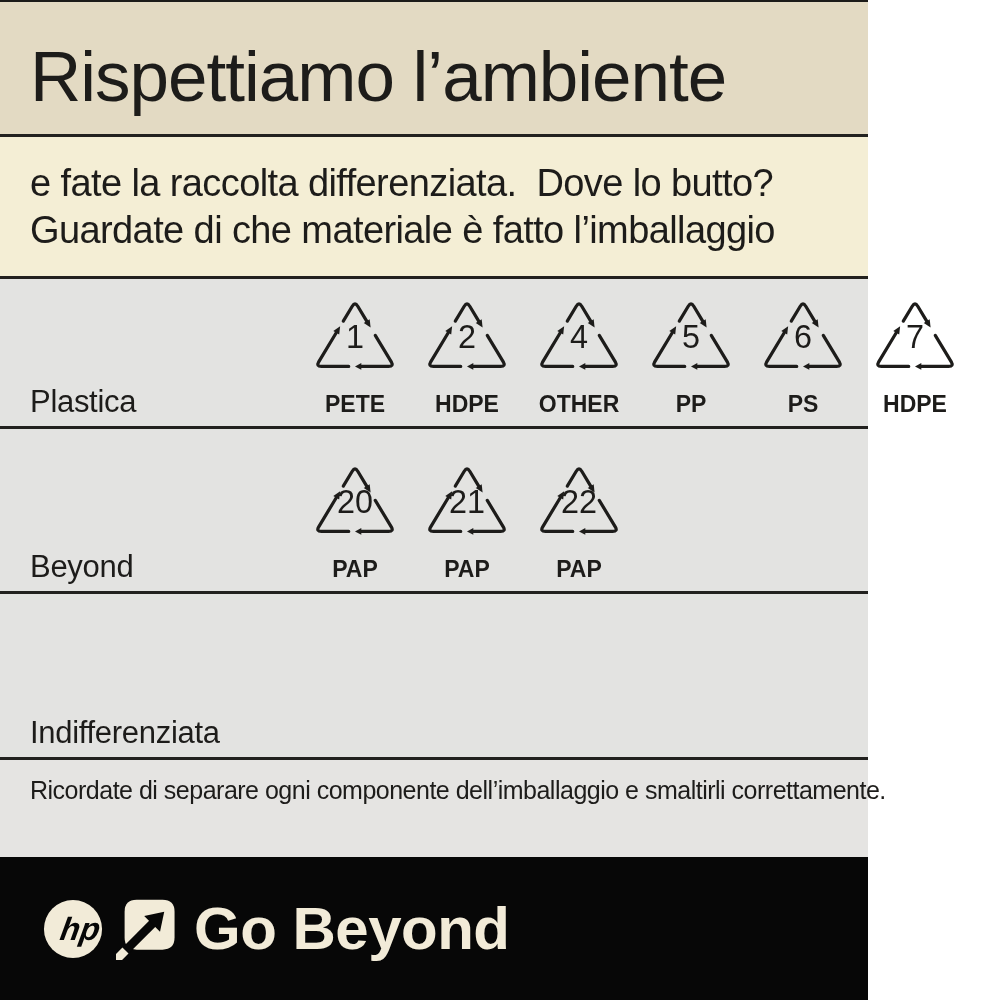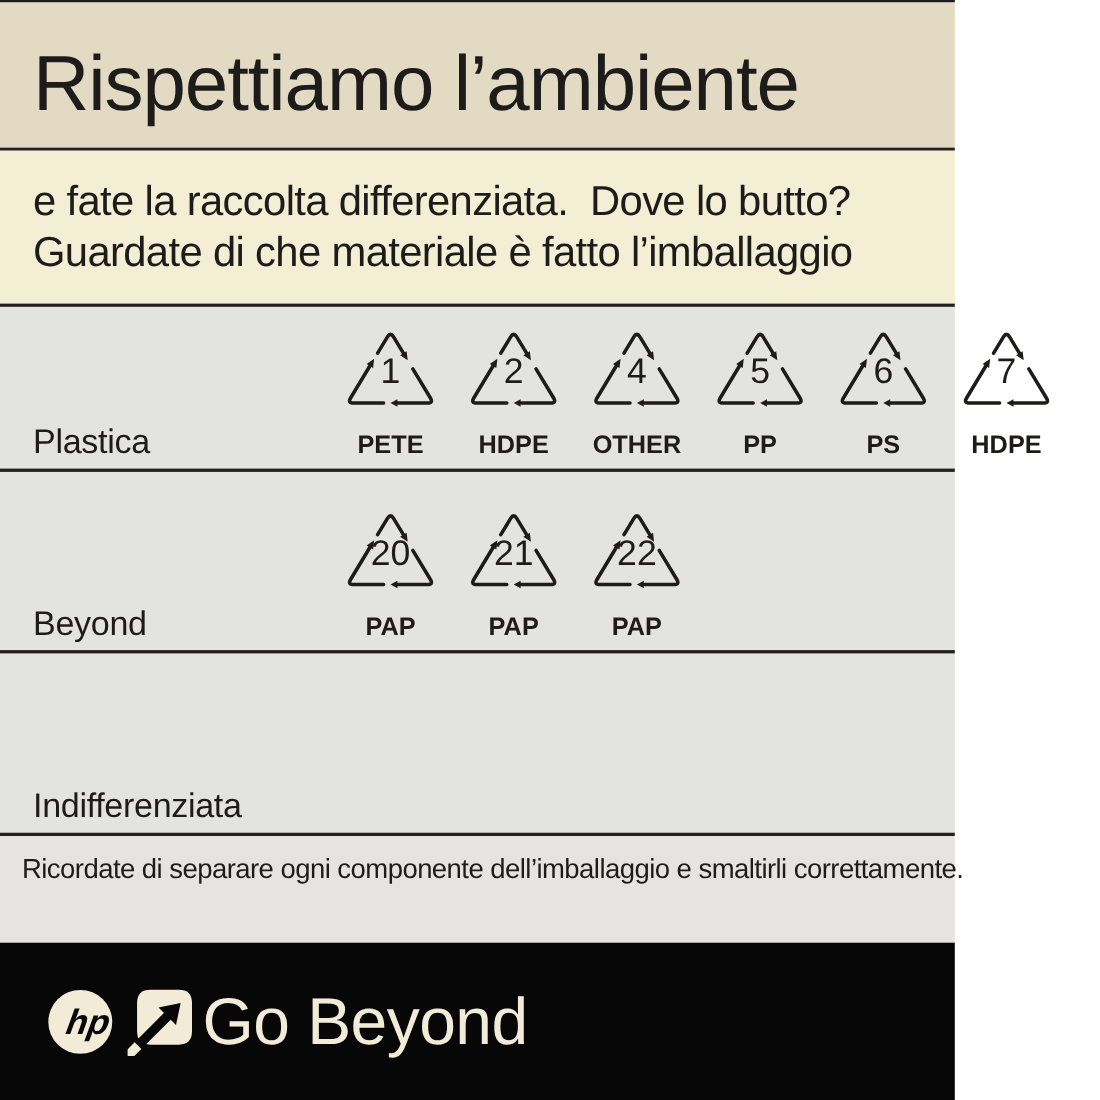--- a/index.html
+++ b/index.html
@@ -23,27 +23,27 @@
   .material-row.row-2{height:163px}
   .material-row-label{position:absolute;left:30px;bottom:6px;font-size:31px;letter-spacing:-0.3px}
   .symbols-group{position:absolute;left:299px;bottom:9px;display:flex}
   .symbol{width:112px;display:flex;flex-direction:column;align-items:center}
   .symbol svg{display:block}
   .symbol-label{font-size:23px;font-weight:700;margin-top:16px;line-height:1.15;white-space:nowrap}
   .tri-stroke{fill:none;stroke:#1d1c1a;stroke-width:3.4;stroke-linecap:round;stroke-linejoin:round}
   .tri-head{fill:#1d1c1a;stroke:none}
   .symbol-number{font-size:34px;fill:#1d1c1a;font-family:"Liberation Sans","DejaVu Sans",sans-serif}
   
-  .note{height:97px;box-sizing:border-box;background:#e5e4e2;padding:16px 20px 0;display:flex;flex-direction:column;gap:6px;flex:none}
+  .note{height:97px;box-sizing:border-box;background:#e5e4e2;padding:16px 30px 0;display:flex;flex-direction:column;gap:6px;flex:none}
   .note-line{font-size:25px;line-height:1.16;letter-spacing:-0.5px;white-space:nowrap}
   
   .footer{height:143px;box-sizing:border-box;background:#070707;display:flex;align-items:center;padding-left:42px;flex:none}
   .hp-logo{flex:none}
   .arrow-leaf{flex:none;margin-left:12px}
-  .tagline{color:#f2ebd8;font-size:60px;letter-spacing:-0.5px;margin-left:6px;font-weight:400;white-space:nowrap}
+  .tagline{color:#f2ebd8;font-size:60px;letter-spacing:-0.5px;margin-left:16px;font-weight:700;white-space:nowrap}
 </style>
 </head>
 <body>
 
 <div class="poster">
 
   <div class="header">
     <div class="page-title">Rispettiamo l’ambiente</div>
   </div>
 

